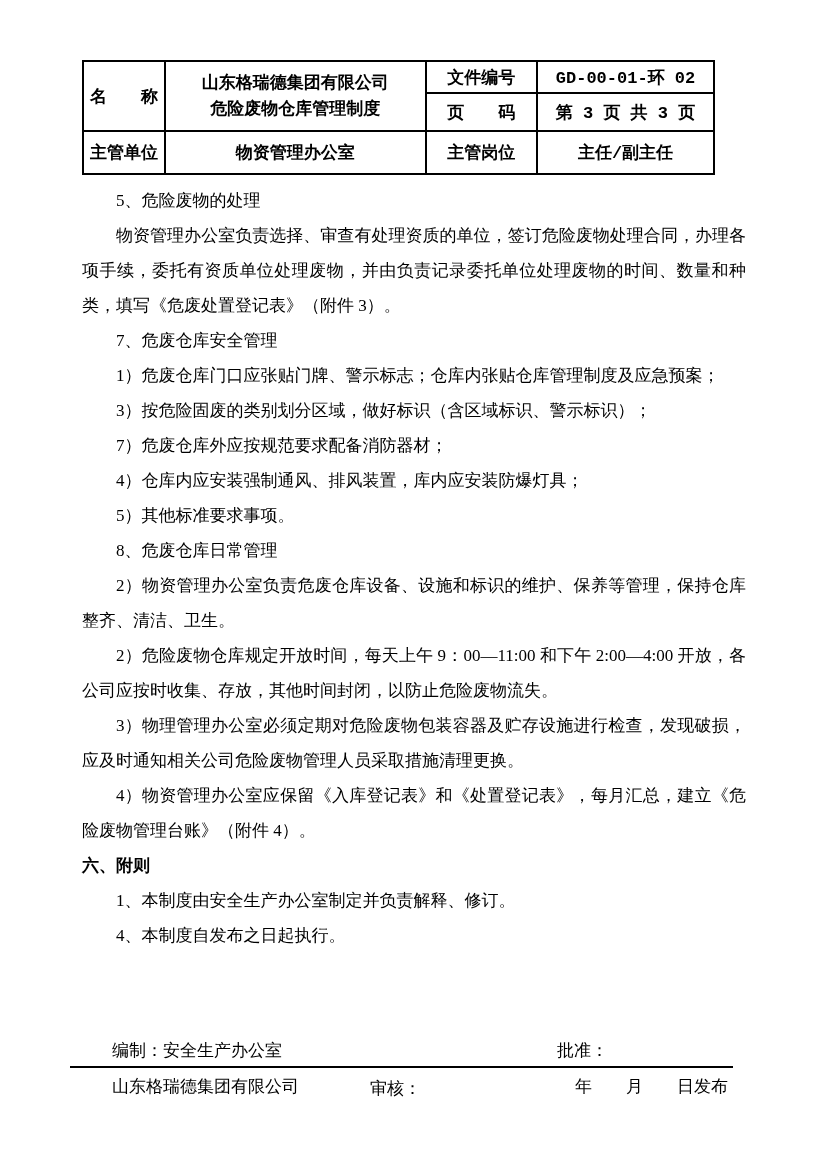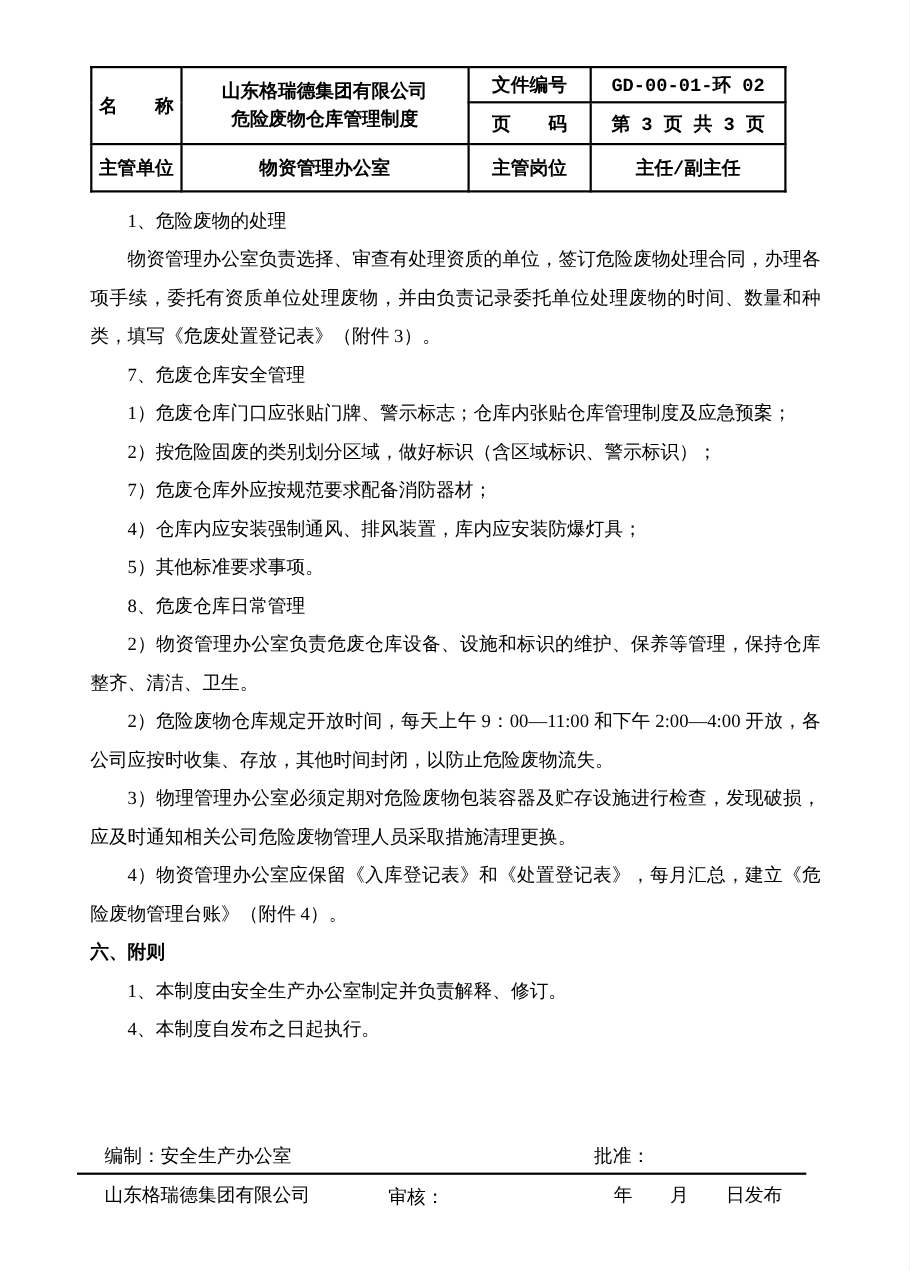--- a/index.html
+++ b/index.html
@@ -65,20 +65,21 @@
     line-height: 35px;
     margin: 0;
   }
 
   
   .footer-label {
     position: absolute;
     font-size: 17px;
     line-height: 20px;
     white-space: pre;
+    margin-left: 17px;
   }
   .fl-prepared { left: 95px;  top: 1041px; }
   .fl-reviewed { left: 353px; top: 1079px; }
   .fl-approved { left: 540px; top: 1041px; }
   .footer-rule {
     position: absolute;
     left: 70px;
     top: 1066px;
     width: 663px;
     height: 2px;
@@ -110,25 +111,25 @@
     <tr class="row-3">
       <td class="col-a">主管单位</td>
       <td class="col-b">物资管理办公室</td>
       <td class="col-c">主管岗位</td>
       <td class="col-d">主任/副主任</td>
     </tr>
   </tbody>
     </table>
 
   <div class="body-text">
-    <p class="para">1、危险废物的处理</p>
+    <p class="para">5、危险废物的处理</p>
     <p class="para">物资管理办公室负责选择、审查有处理资质的单位，签订危险废物处理合同，办理各项手续，委托有资质单位处理废物，并由负责记录委托单位处理废物的时间、数量和种类，填写《危废处置登记表》（附件 3）。</p>
     <p class="para">7、危废仓库安全管理</p>
     <p class="para">1）危废仓库门口应张贴门牌、警示标志；仓库内张贴仓库管理制度及应急预案；</p>
-    <p class="para">2）按危险固废的类别划分区域，做好标识（含区域标识、警示标识）；</p>
+    <p class="para">3）按危险固废的类别划分区域，做好标识（含区域标识、警示标识）；</p>
     <p class="para">7）危废仓库外应按规范要求配备消防器材；</p>
     <p class="para">4）仓库内应安装强制通风、排风装置，库内应安装防爆灯具；</p>
     <p class="para">5）其他标准要求事项。</p>
     <p class="para">8、危废仓库日常管理</p>
     <p class="para">2）物资管理办公室负责危废仓库设备、设施和标识的维护、保养等管理，保持仓库整齐、清洁、卫生。</p>
     <p class="para">2）危险废物仓库规定开放时间，每天上午 9：00—11:00 和下午 2:00—4:00 开放，各公司应按时收集、存放，其他时间封闭，以防止危险废物流失。</p>
     <p class="para">3）物理管理办公室必须定期对危险废物包装容器及贮存设施进行检查，发现破损，应及时通知相关公司危险废物管理人员采取措施清理更换。</p>
     <p class="para">4）物资管理办公室应保留《入库登记表》和《处置登记表》，每月汇总，建立《危险废物管理台账》（附件 4）。</p>
     <p class="section-heading">六、附则</p>
     <p class="para">1、本制度由安全生产办公室制定并负责解释、修订。</p>

